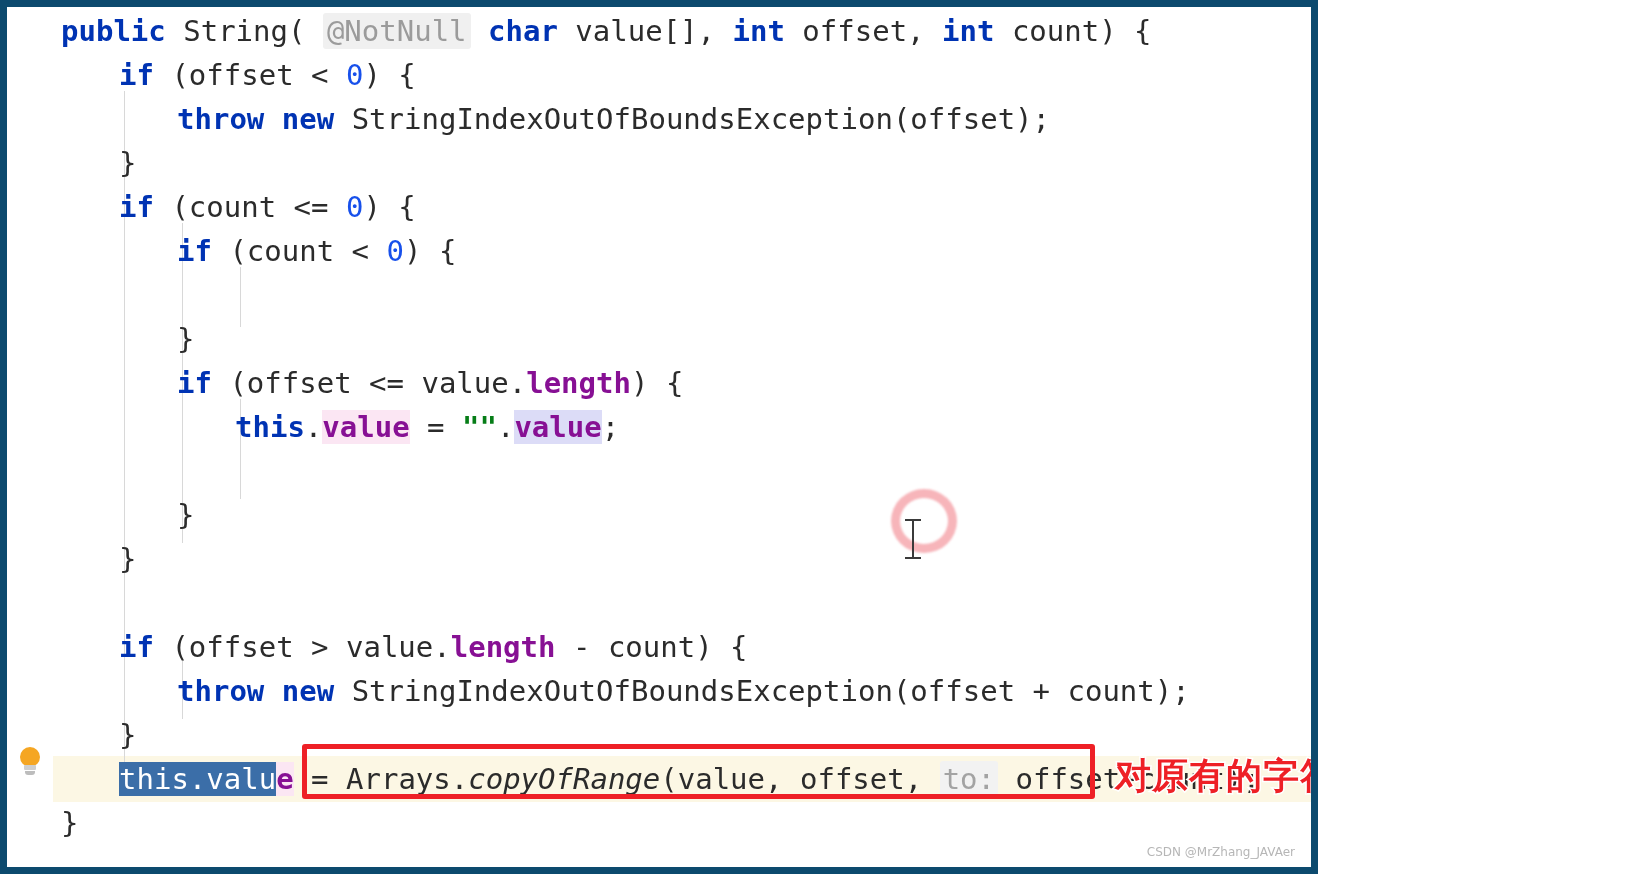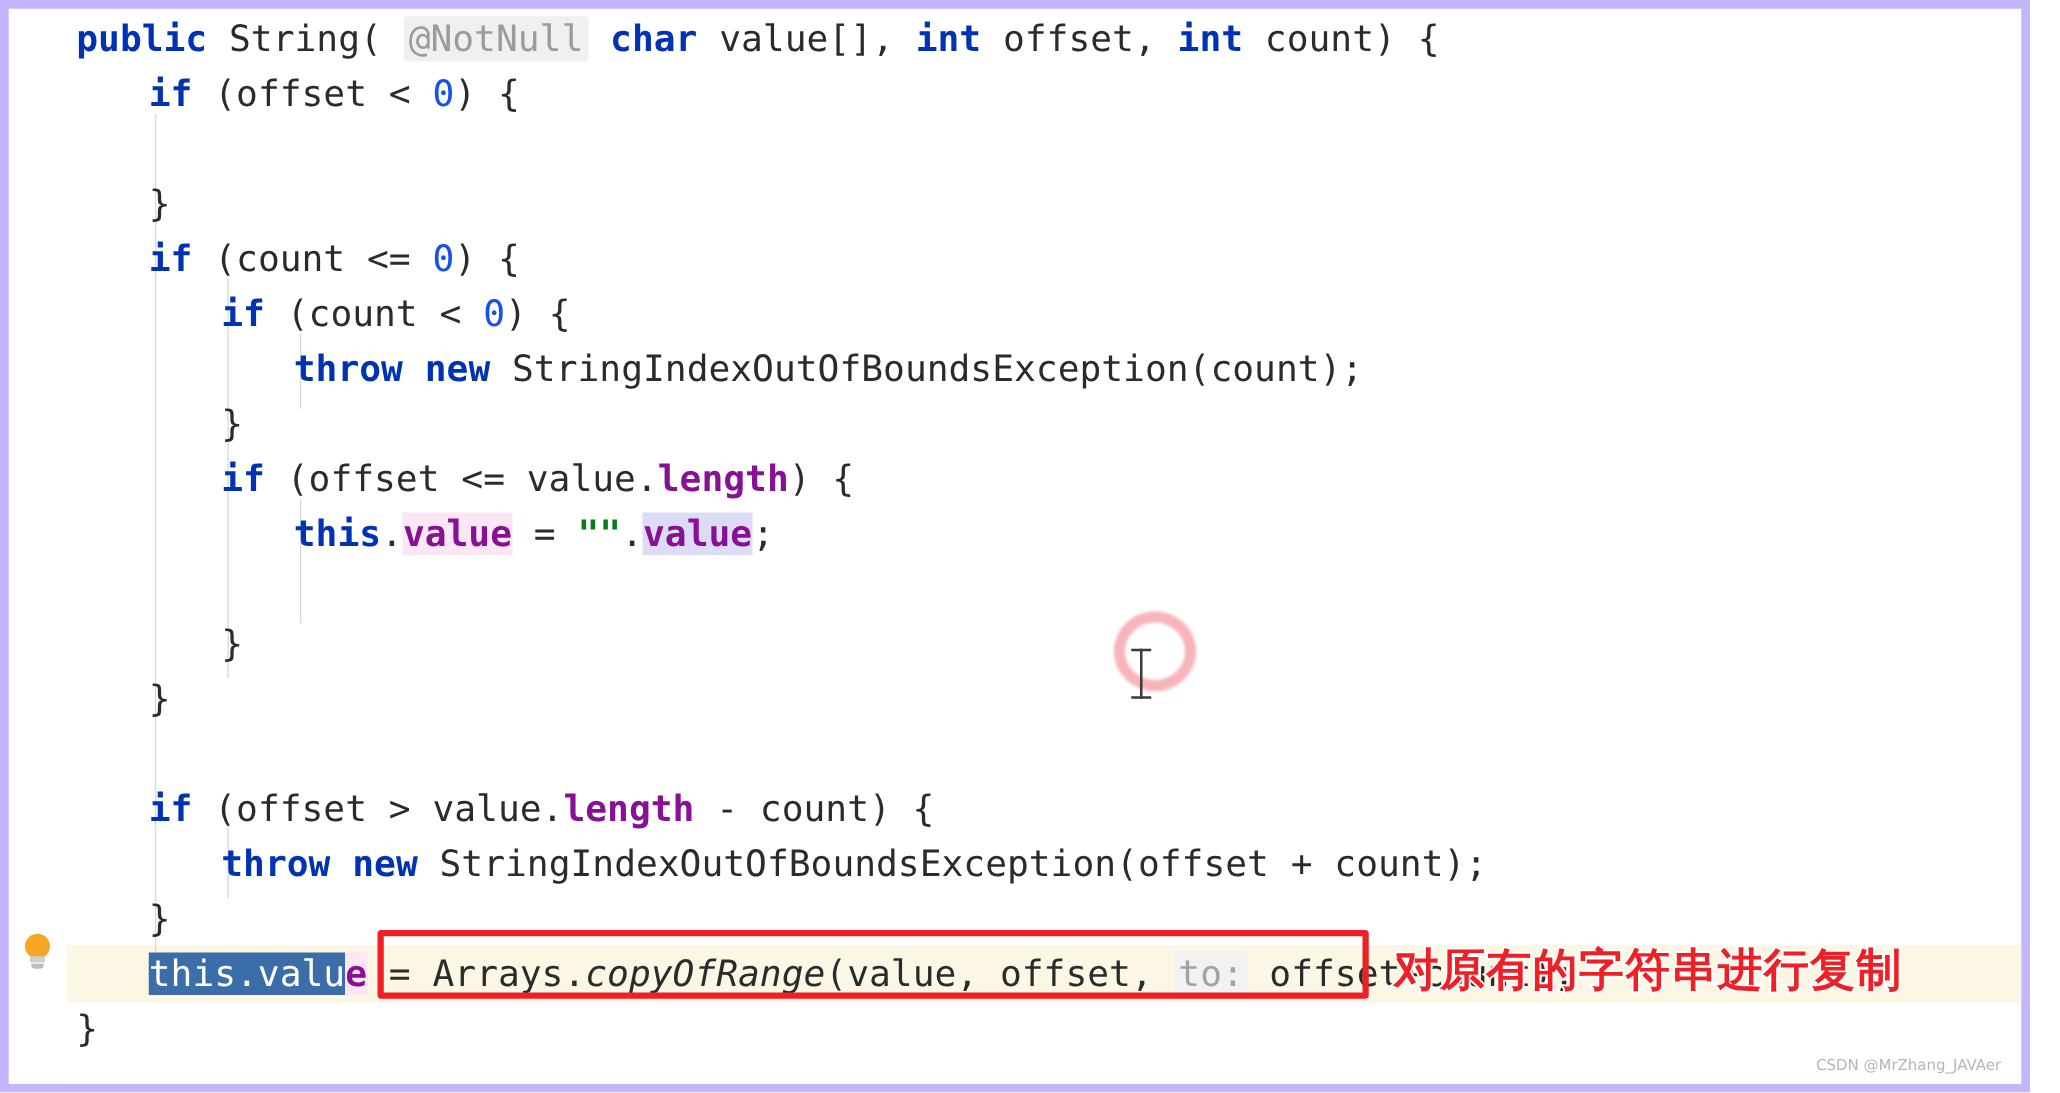--- a/index.html
+++ b/index.html
@@ -6,26 +6,26 @@
     margin: 0;
     padding: 0;
     background: #ffffff;
   }
   body {
     font-family: "DejaVu Sans Mono", "Liberation Mono", monospace;
   }
 
   #screen {
     position: relative;
-    width: 1624px;
+    width: 1318px;
     height: 874px;
     background: #ffffff;
     overflow: hidden;
     box-sizing: border-box;
-    border: 7px solid #c4b5fd;
+    border: 7px solid #0c4a6e;
   }
 
   
   .editor {
     position: absolute;
     inset: 0;
     background: #ffffff;
     overflow: hidden;
   }
 
@@ -219,24 +219,24 @@
 
     <div class="guide" style="left:117px; top:84px;  height:700px;"></div>
     <div class="guide" style="left:175px; top:216px; height:320px;"></div>
     <div class="guide" style="left:233px; top:260px; height:60px;"></div>
     <div class="guide" style="left:233px; top:392px; height:100px;"></div>
     <div class="guide" style="left:175px; top:652px; height:60px;"></div>
 
     <div class="code-area" id="code-area">
         <div class="line" style="top: 2px;"><span class="code-text" style="padding-left: 8px;"><span class="kw">public</span><span class="plain"> String( </span><span class="inlay">@NotNull</span><span class="plain"> </span><span class="kw">char</span><span class="plain"> value[], </span><span class="kw">int</span><span class="plain"> offset, </span><span class="kw">int</span><span class="plain"> count) {</span></span></div>
         <div class="line" style="top: 46px;"><span class="code-text" style="padding-left: 66px;"><span class="kw">if</span><span class="plain"> (offset &lt; </span><span class="num">0</span><span class="plain">) {</span></span></div>
+        <div class="line" style="top: 90px;"><span class="code-text" style="padding-left: 124px;"><span class="kw">throw</span><span class="plain"> </span><span class="kw">new</span><span class="plain"> StringIndexOutOfBoundsException(offset);</span></span></div>
         <div class="line" style="top: 134px;"><span class="code-text" style="padding-left: 66px;"><span class="plain">}</span></span></div>
         <div class="line" style="top: 178px;"><span class="code-text" style="padding-left: 66px;"><span class="kw">if</span><span class="plain"> (count &lt;= </span><span class="num">0</span><span class="plain">) {</span></span></div>
         <div class="line" style="top: 222px;"><span class="code-text" style="padding-left: 124px;"><span class="kw">if</span><span class="plain"> (count &lt; </span><span class="num">0</span><span class="plain">) {</span></span></div>
-        <div class="line" style="top: 266px;"><span class="code-text" style="padding-left: 182px;"><span class="kw">throw</span><span class="plain"> </span><span class="kw">new</span><span class="plain"> StringIndexOutOfBoundsException(count);</span></span></div>
         <div class="line" style="top: 310px;"><span class="code-text" style="padding-left: 124px;"><span class="plain">}</span></span></div>
         <div class="line" style="top: 354px;"><span class="code-text" style="padding-left: 124px;"><span class="kw">if</span><span class="plain"> (offset &lt;= value.</span><span class="field">length</span><span class="plain">) {</span></span></div>
         <div class="line" style="top: 398px;"><span class="code-text" style="padding-left: 182px;"><span class="kw">this</span><span class="plain">.</span><span class="field hl-pink">value</span><span class="plain"> = </span><span class="str">""</span><span class="plain">.</span><span class="field hl-lav">value</span><span class="plain">;</span></span></div>
         <div class="line" style="top: 486px;"><span class="code-text" style="padding-left: 124px;"><span class="plain">}</span></span></div>
         <div class="line" style="top: 530px;"><span class="code-text" style="padding-left: 66px;"><span class="plain">}</span></span></div>
         <div class="line" style="top: 618px;"><span class="code-text" style="padding-left: 66px; text-align: center;"><span class="kw">if</span><span class="plain"> (offset &gt; value.</span><span class="field">length</span><span class="plain"> - count) {</span></span></div>
         <div class="line" style="top: 662px;"><span class="code-text" style="padding-left: 124px;"><span class="kw">throw</span><span class="plain"> </span><span class="kw">new</span><span class="plain"> StringIndexOutOfBoundsException(offset + count);</span></span></div>
         <div class="line" style="top: 706px;"><span class="code-text" style="padding-left: 66px;"><span class="plain">}</span></span></div>
         <div class="line" style="top: 750px;"><span class="code-text" style="padding-left: 66px;"><span class="sel">this.valu</span><span class="field hl-pink">e</span><span class="plain"> = </span><span class="plain">Arrays.</span><span class="method-i">copyOfRange</span><span class="plain">(value, offset, </span><span class="inlay-param">to:</span><span class="plain"> offset+count);</span></span></div>
         <div class="line" style="top: 794px;"><span class="code-text" style="padding-left: 8px;"><span class="plain">}</span></span></div>

